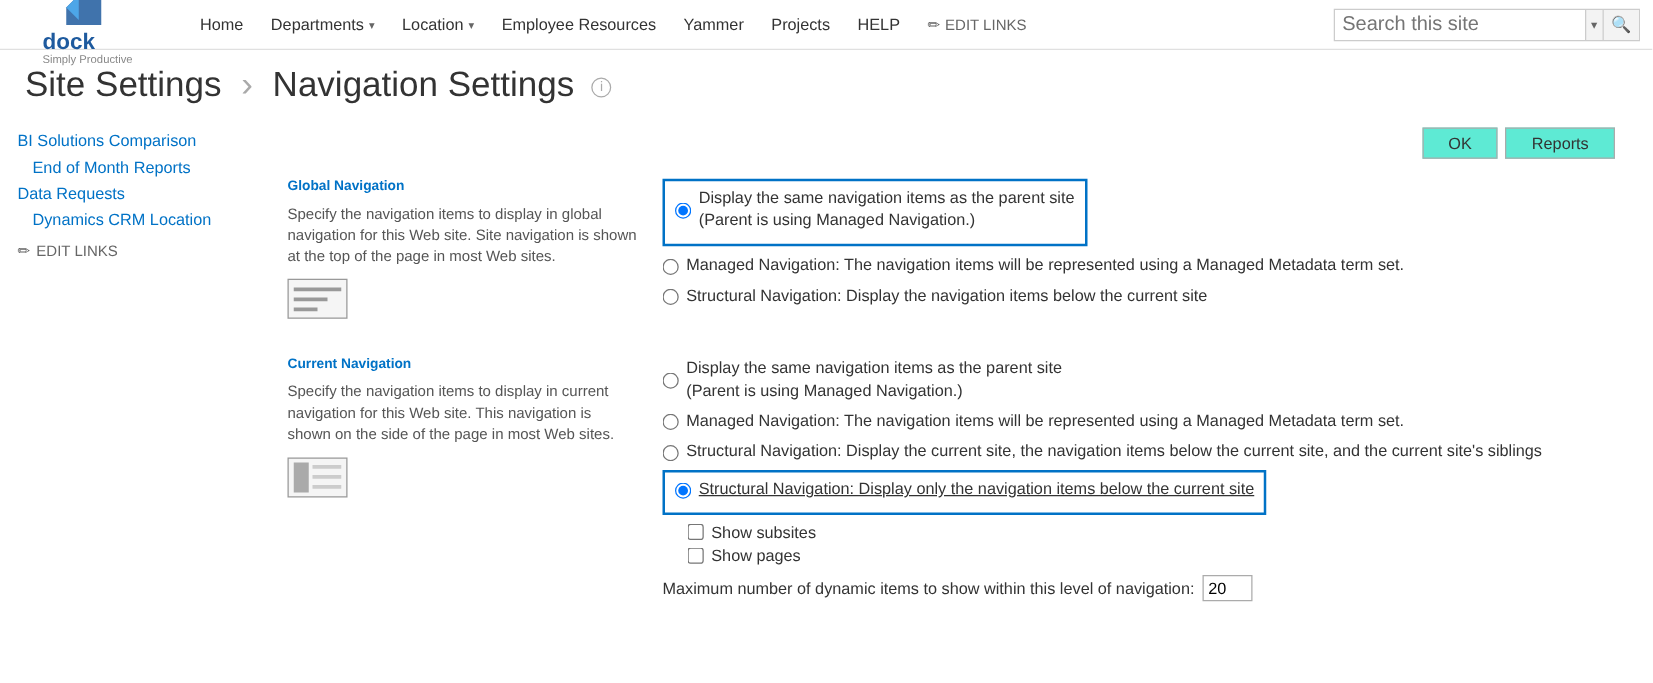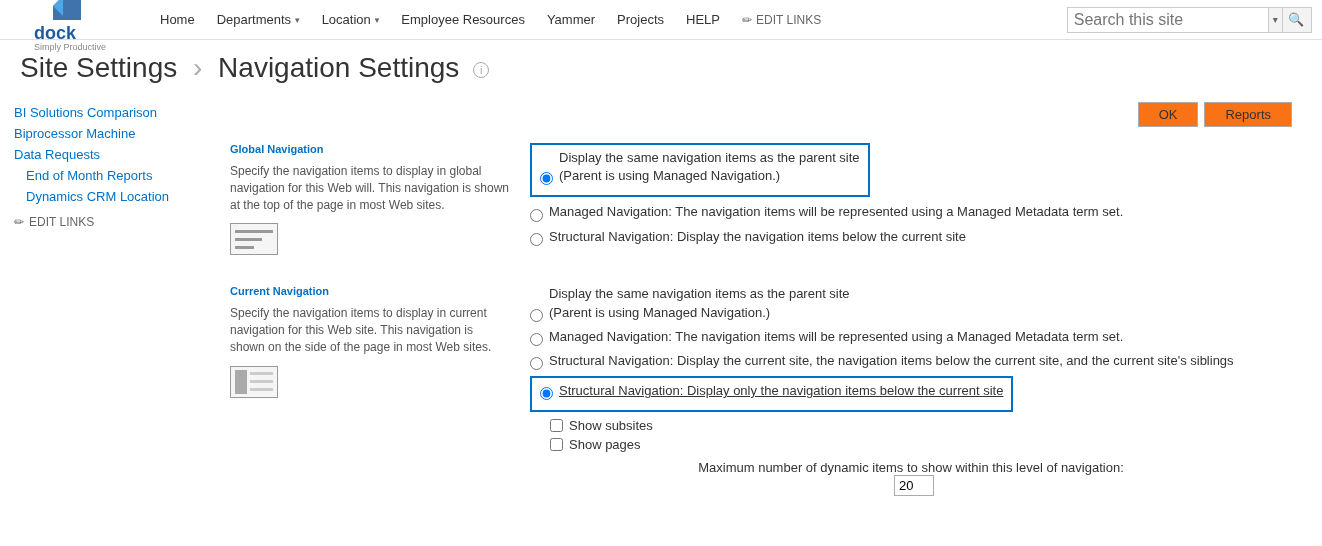--- a/index.html
+++ b/index.html
@@ -164,21 +164,21 @@
     
     .top-actions {
       display: flex;
       justify-content: flex-end;
       margin-bottom: 16px;
     }
     .btn {
       padding: 4px 20px;
       font-size: 13px;
       cursor: pointer;
-      background: #f97316;
+      background: #5eead4;
       border: 1px solid #ababab;
       color: #333;
       margin-left: 6px;
     }
 
     
     .settings-section {
       display: flex;
       margin-bottom: 30px;
     }
@@ -200,21 +200,21 @@
       margin-bottom: 10px;
     }
     .section-icon {
       margin-top: 6px;
     }
     .section-options {
       flex: 1;
     }
     .radio-option {
       display: flex;
-      align-items: flex-end;
+      align-items: center;
       margin-bottom: 6px;
       font-size: 13px;
       color: #333;
     }
     .radio-option input[type=radio] {
       margin-top: 2px;
       margin-right: 6px;
       cursor: pointer;
     }
     .radio-label { line-height: 1.4; }
@@ -229,21 +229,20 @@
     .checkbox-option input[type=checkbox] {
       margin-right: 6px;
       cursor: pointer;
     }
     .max-items-row {
       display: flex;
       align-items: center;
       font-size: 13px;
       color: #333;
       margin-top: 8px;
-      flex-direction: column;
     }
     .max-items-input {
       width: 40px;
       border: 1px solid #ababab;
       padding: 2px 4px;
       font-size: 13px;
       margin-left: 6px;
     }
 
     
@@ -333,41 +332,40 @@
     <span class="separator">›</span>
     <span>Navigation Settings</span>
     <span class="info-icon">i</span>
   </span>
 </div>
 
 <div class="main-layout">
 
   <div class="sidebar">
     <a class="sidebar-link">BI Solutions Comparison</a>
-    <a class="sidebar-link">Biprocessor Machine</a>
+    <a class="sidebar-link sub">End of Month Reports</a>
     <a class="sidebar-link">Data Requests</a>
-    <a class="sidebar-link sub">End of Month Reports</a>
     <a class="sidebar-link sub">Dynamics CRM Location</a>
     <div class="sidebar-edit-links">
       <span class="pencil">✏</span>
       <span>EDIT LINKS</span>
     </div>
   </div>
 
   <div class="content-area">
 
     <div class="top-actions">
       <button class="btn">OK</button>
       <button class="btn">Reports</button>
     </div>
 
     <div class="settings-section">
       <div class="section-description">
         <div class="section-title">Global Navigation</div>
-        <div class="section-desc-text">Specify the navigation items to display in global navigation for this Web will. This navigation is shown at the top of the page in most Web sites.</div>
+        <div class="section-desc-text">Specify the navigation items to display in global navigation for this Web site. Site navigation is shown at the top of the page in most Web sites.</div>
         <div class="section-icon">
           <div class="nav-icon-mock">
             <div class="nav-icon-bar top"></div>
             <div class="nav-icon-bar mid"></div>
             <div class="nav-icon-bar bot"></div>
           </div>
         </div>
       </div>
       <div class="section-options">
 

